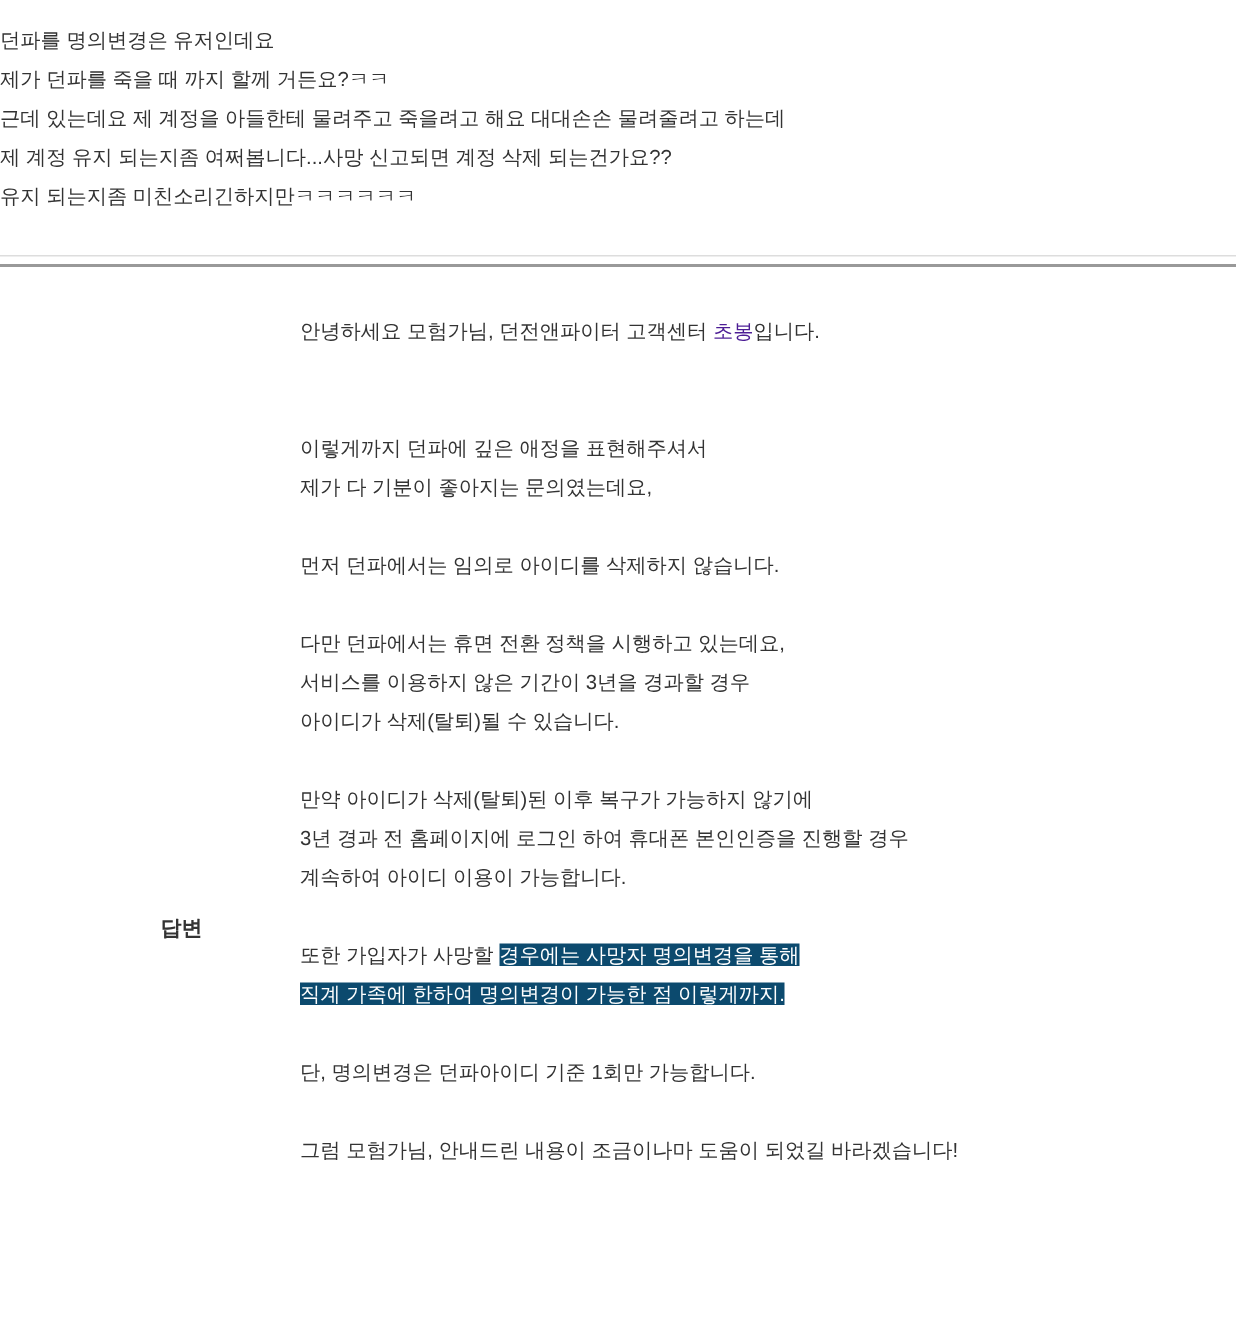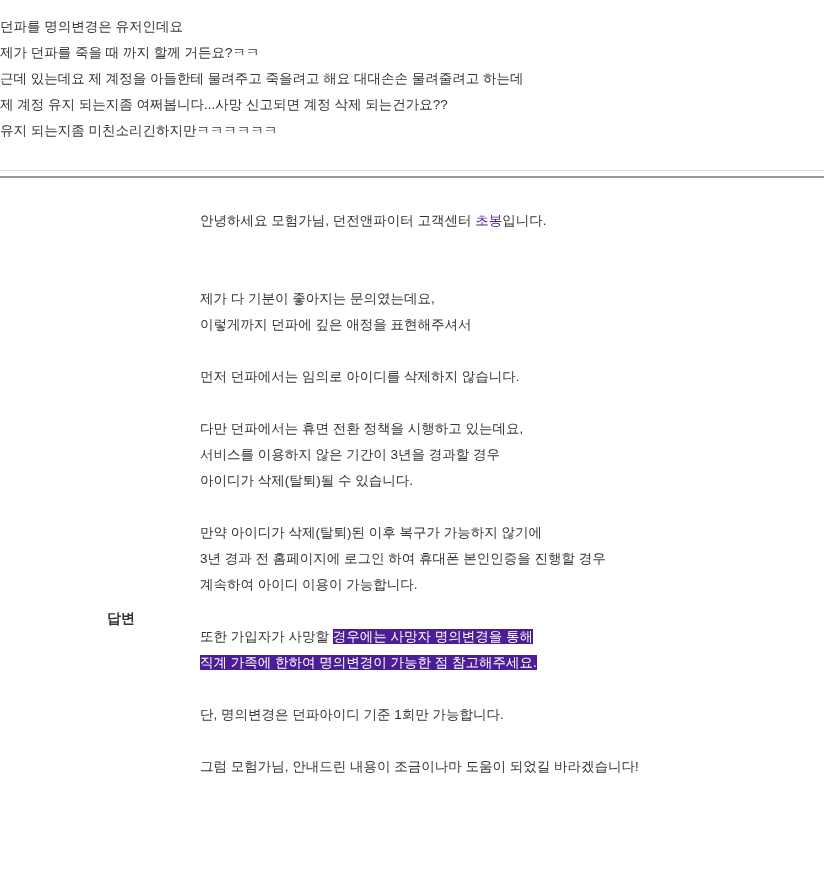--- a/index.html
+++ b/index.html
@@ -72,21 +72,21 @@
   }
   .divider-thick {
     height: 0;
     border-top: 2px solid #999999;
     margin: 0;
   }
   .hl-red {
     color: #4c1d95;
   }
   .sel {
-    background: #4c1d95;
+    background: #0c4a6e;
     color: #ffffff;
   }
   .seg {
     display: inline;
   }
 </style>
 </head>
 <body>
 
 <div class="page">
@@ -107,39 +107,39 @@
 
   <div class="qa-section section-answer">
     <div class="label-col label-a">답변</div>
     <div class="body-col">
 
       <div class="line"><span class="seg">안녕하세요 모험가님, 던전앤파이터 고객센터 </span><span class="seg hl-red">초봉</span><span class="seg">입니다.</span></div>
 
       <div class="blank"></div>
 
       <div class="blank"></div>
+      <div class="line">이렇게까지 던파에 깊은 애정을 표현해주셔서</div>
       <div class="line">제가 다 기분이 좋아지는 문의였는데요,</div>
-      <div class="line">이렇게까지 던파에 깊은 애정을 표현해주셔서</div>
 
       <div class="blank"></div>
       <div class="line">먼저 던파에서는 임의로 아이디를 삭제하지 않습니다.</div>
 
       <div class="blank"></div>
       <div class="line">다만 던파에서는 휴면 전환 정책을 시행하고 있는데요,</div>
       <div class="line">서비스를 이용하지 않은 기간이 3년을 경과할 경우</div>
       <div class="line">아이디가 삭제(탈퇴)될 수 있습니다.</div>
 
       <div class="blank"></div>
       <div class="line">만약 아이디가 삭제(탈퇴)된 이후 복구가 가능하지 않기에</div>
       <div class="line">3년 경과 전 홈페이지에 로그인 하여 휴대폰 본인인증을 진행할 경우</div>
       <div class="line">계속하여 아이디 이용이 가능합니다.</div>
 
       <div class="blank"></div>
       <div class="line"><span class="seg">또한 가입자가 사망할 </span><span class="sel">경우에는 사망자 명의변경을 통해</span></div>
-      <div class="line"><span class="sel">직계 가족에 한하여 명의변경이 가능한 점 참고해주세요.</span></div>
+      <div class="line"><span class="sel">직계 가족에 한하여 명의변경이 가능한 점 이렇게까지.</span></div>
 
       <div class="blank"></div>
       <div class="line">단, 명의변경은 던파아이디 기준 1회만 가능합니다.</div>
 
       <div class="blank"></div>
       <div class="line">그럼 모험가님, 안내드린 내용이 조금이나마 도움이 되었길 바라겠습니다!</div>
 
     </div>
   </div>
 

